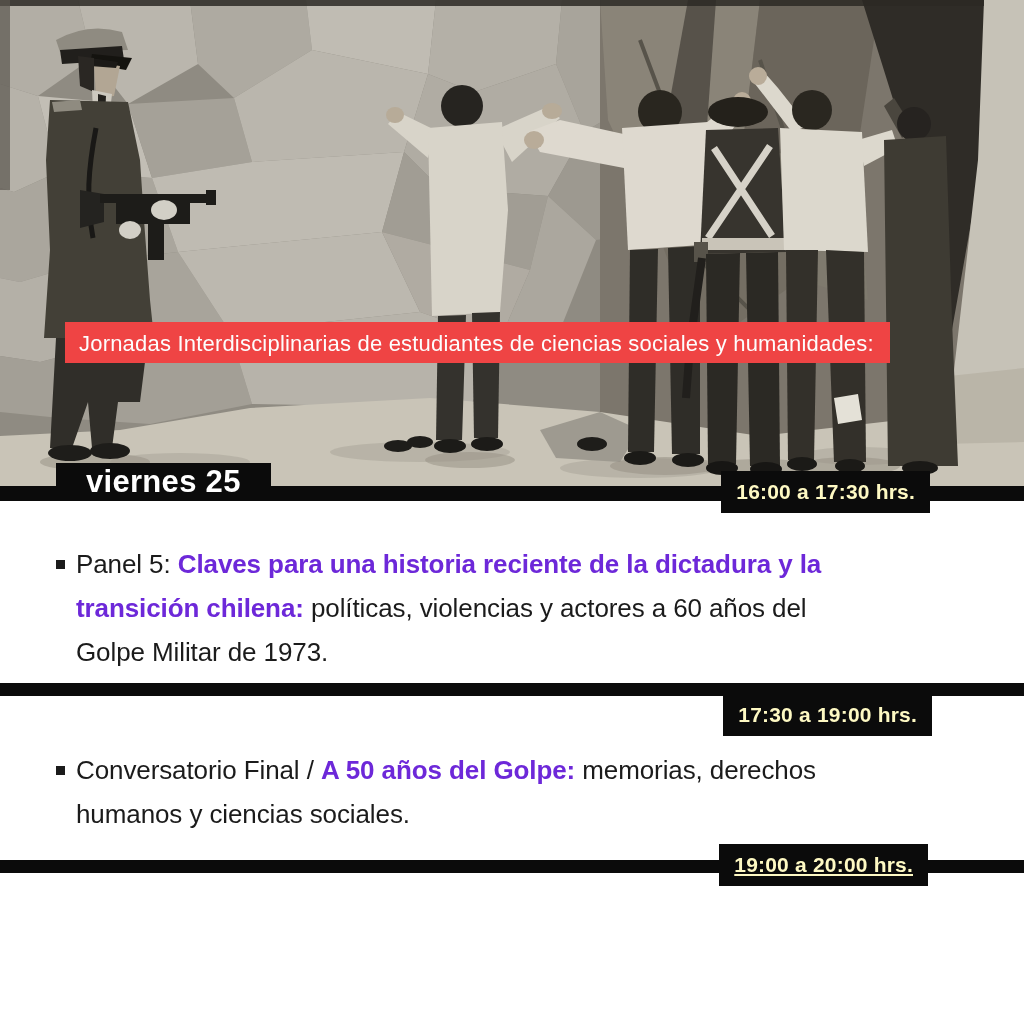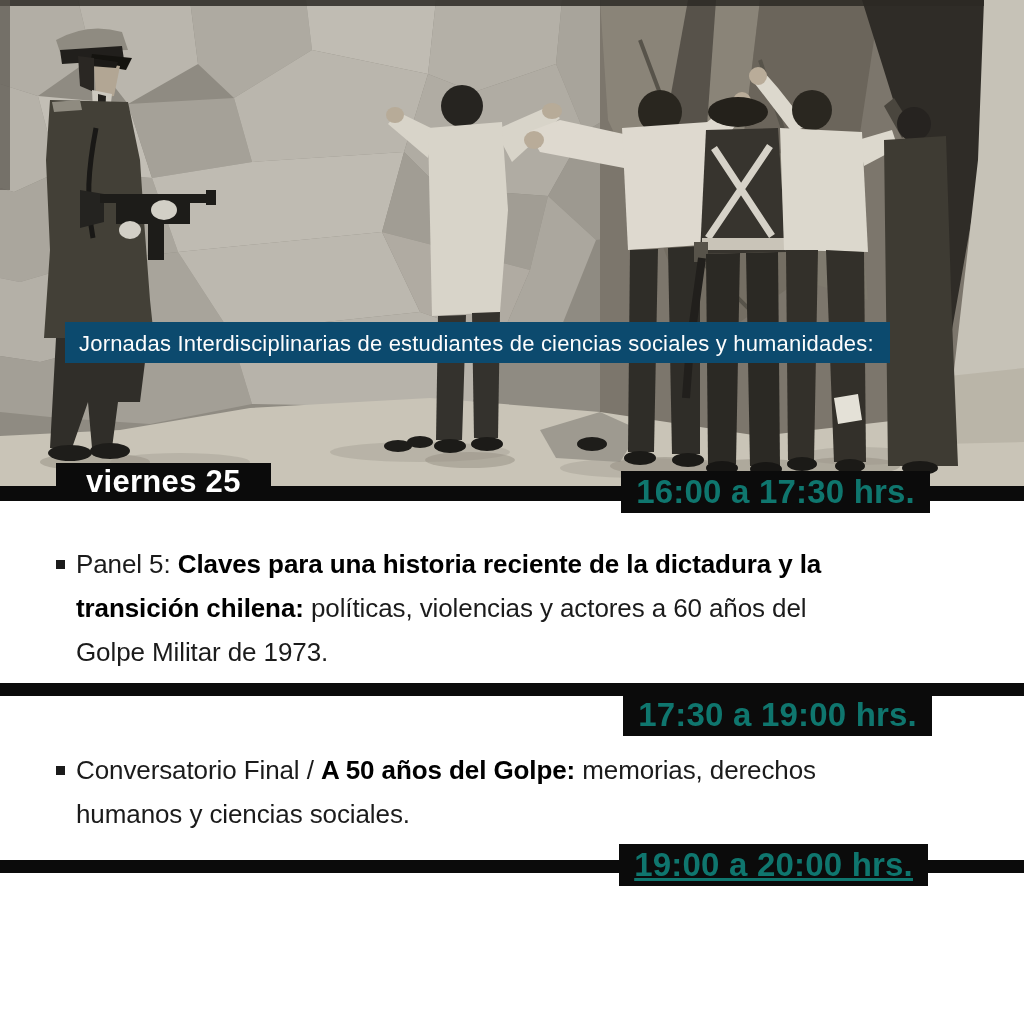--- a/index.html
+++ b/index.html
@@ -5,52 +5,52 @@
   html,body{margin:0;padding:0;background:#ffffff;}
   .poster{
     position:relative;width:1024px;height:1024px;background:#ffffff;
     overflow:hidden;font-family:"Liberation Sans","DejaVu Sans",sans-serif;
     -webkit-font-smoothing:antialiased;
   }
   .photo{position:absolute;left:0;top:0;width:1024px;height:487px;display:block;}
   
   .band{position:absolute;left:65px;top:322px;z-index:4;}
   .band .l1{
-    display:table;background:#0c4a6e;color:#fdfdfd;font-size:22px;font-weight:400;
+    display:table;background:#ef4444;color:#fdfdfd;font-size:22px;font-weight:400;
     letter-spacing:.2px;padding:9px 16px 6px 14px;white-space:nowrap;
   }
   .band .l2{
     display:table;background:#0c0c0c;color:#fdfdfd;font-size:22.5px;font-weight:700;
     letter-spacing:.1px;padding:2px 16px 11px 14px;white-space:nowrap;margin-top:-1px;
   }
   
   .rule{position:absolute;left:0;width:1024px;background:#0b0b0b;z-index:2;}
   #rule1{top:486px;height:15px;}
   #rule2{top:683px;height:13px;}
   #rule3{top:860px;height:13px;}
   
   .daybox{
     position:absolute;left:56px;top:463px;height:38px;background:#0b0b0b;color:#ffffff;
     font-size:31px;font-weight:700;letter-spacing:.3px;display:flex;align-items:center;
     padding:0 30px;z-index:3;
   }
   .timebox{
-    position:absolute;height:42px;background:#0b0b0b;color:#0f766e;font-size:33px;
+    position:absolute;height:42px;background:#0b0b0b;color:#fef9c3;font-size:21px;
     font-weight:700;letter-spacing:.2px;display:flex;align-items:center;padding:0 15px;z-index:3;
   }
   #time1{top:471px;right:94px;}
   #time2{top:694px;right:92px;}
   #time3{top:844px;right:96px;text-decoration:underline;}
   
   .item{position:absolute;left:56px;display:flex;gap:11px;width:900px;color:#1b1b1b;
         font-size:26px;line-height:44px;letter-spacing:-.1px;}
   #item1{top:542px;} #item2{top:748px;} #item3{top:918px;}
   .bullet{width:9px;height:9px;background:#1b1b1b;margin-top:18px;flex:none;}
   .line{white-space:nowrap;}
-  .line .bd{font-weight:700;color:#000000;}
+  .line .bd{font-weight:700;color:#6d28d9;}
 </style>
 </head>
 <body>
 
 <div class="poster">
 
   <svg class="photo" viewBox="0 0 1024 487" aria-hidden="true">
 
     <rect x="0" y="0" width="660" height="445" fill="#8f8b82"></rect>
 

